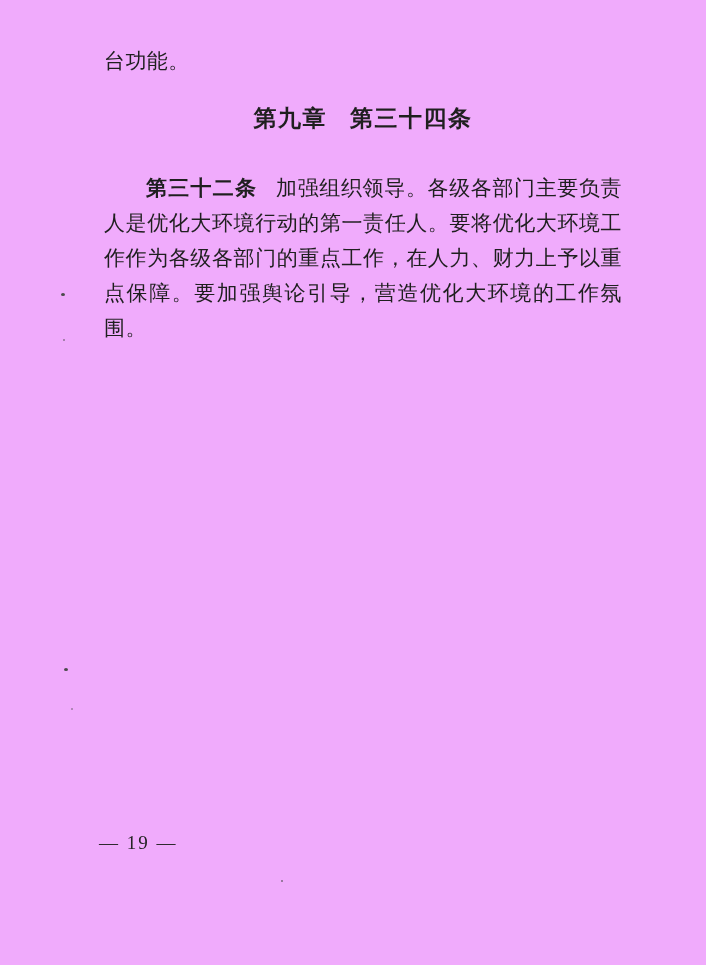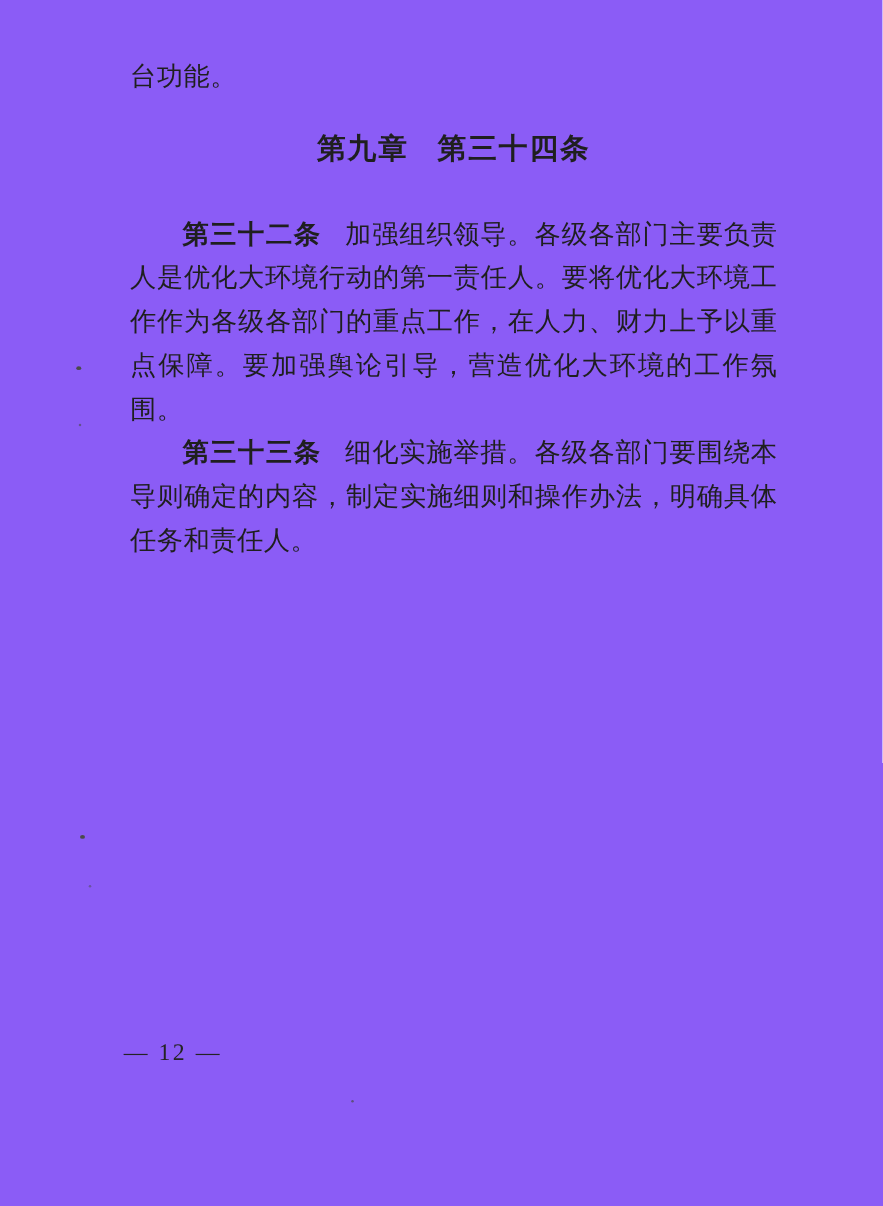--- a/index.html
+++ b/index.html
@@ -4,21 +4,21 @@
 <style>
   html, body {
     margin: 0;
     padding: 0;
     background: #ffffff;
   }
   .page {
     position: relative;
     width: 706px;
     height: 965px;
-    background: #8b5cf6;
+    background: #f0abfc;
     overflow: hidden;
     font-family: "Liberation Serif", "DejaVu Serif", serif;
     color: #1f1f1f;
   }
   .content {
     position: absolute;
     left: 104px;
     top: 44px;
     width: 518px;
     font-size: 21px;
@@ -78,26 +78,25 @@
 
   <div class="content">
 
     <p class="para"><span>台功能。</span></p>
 
 
     <div class="chapter"><span>第九章</span><span class="chapter-gap"></span><span>第三十四条</span></div>
 
     <p class="para indent"><span class="art-no">第三十二条</span><span class="art-text">加强组织领导。各级各部门主要负责人是优化大环境行动的第一责任人。要将优化大环境工作作为各级各部门的重点工作，在人力、财力上予以重点保障。要加强舆论引导，营造优化大环境的工作氛围。</span></p>
 
-    <p class="para indent"><span class="art-no">第三十三条</span><span class="art-text">细化实施举措。各级各部门要围绕本导则确定的内容，制定实施细则和操作办法，明确具体任务和责任人。</span></p>
 
 
   </div>
 
-  <div class="page-number">— 12 —</div>
+  <div class="page-number">— 19 —</div>
 
   <div class="speck s1"></div>
   <div class="speck s2"></div>
   <div class="speck s3"></div>
   <div class="speck s4"></div>
   <div class="speck s5"></div>
 
 </div>
 
 </body></html>

